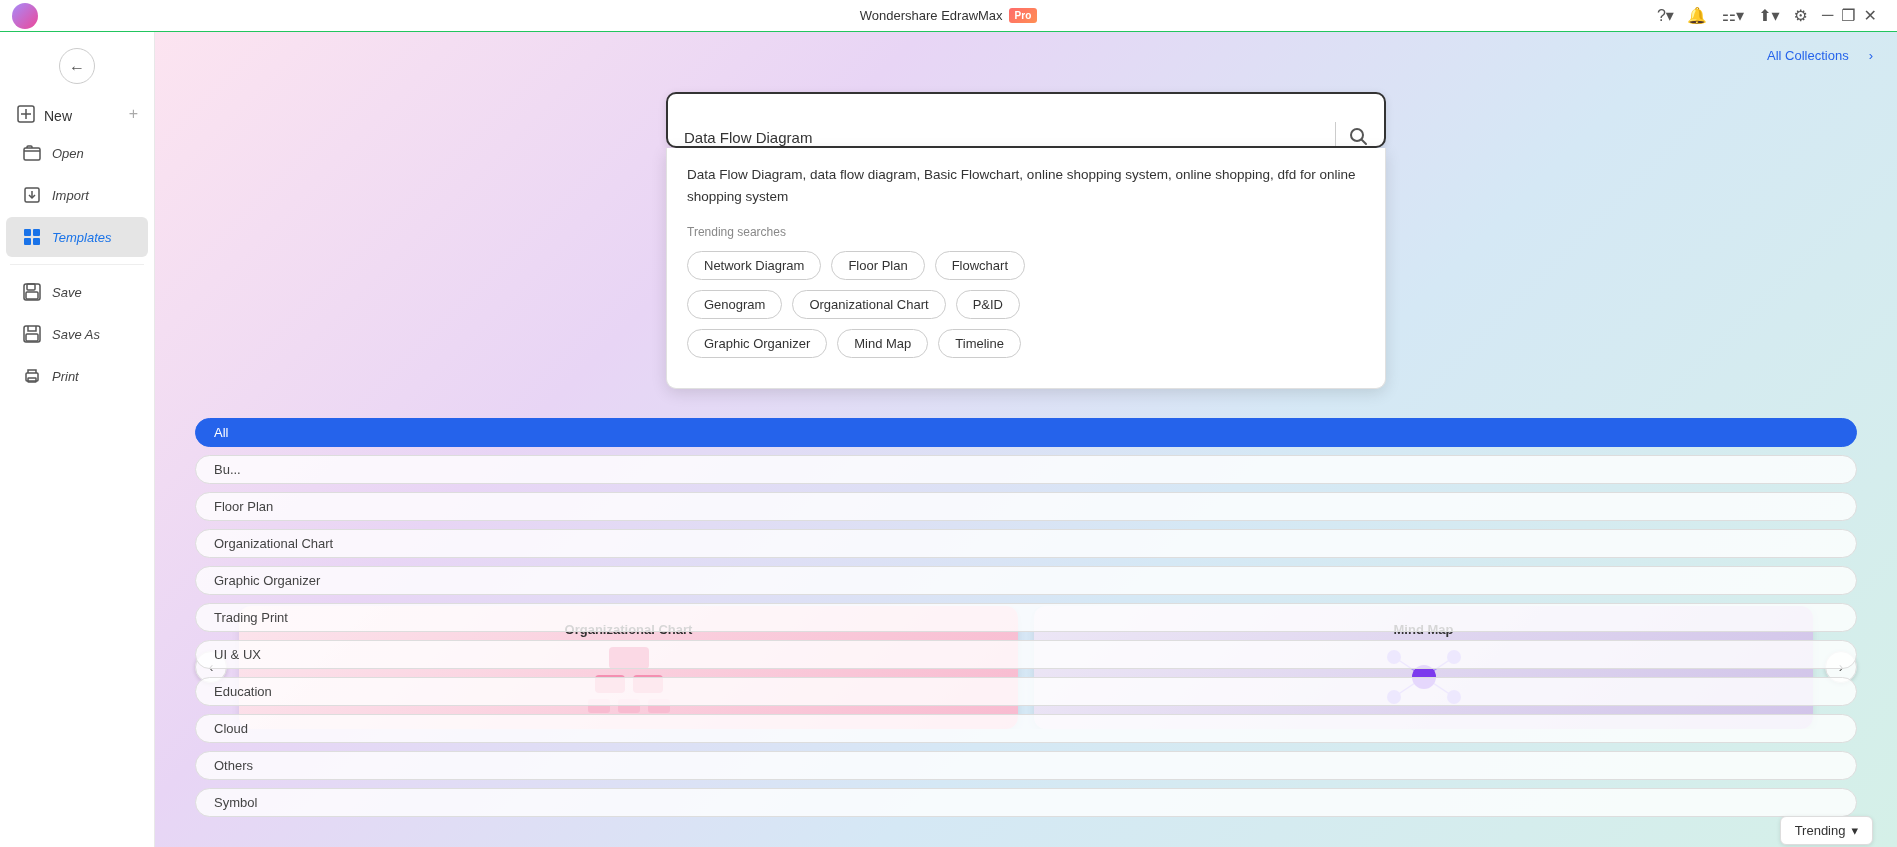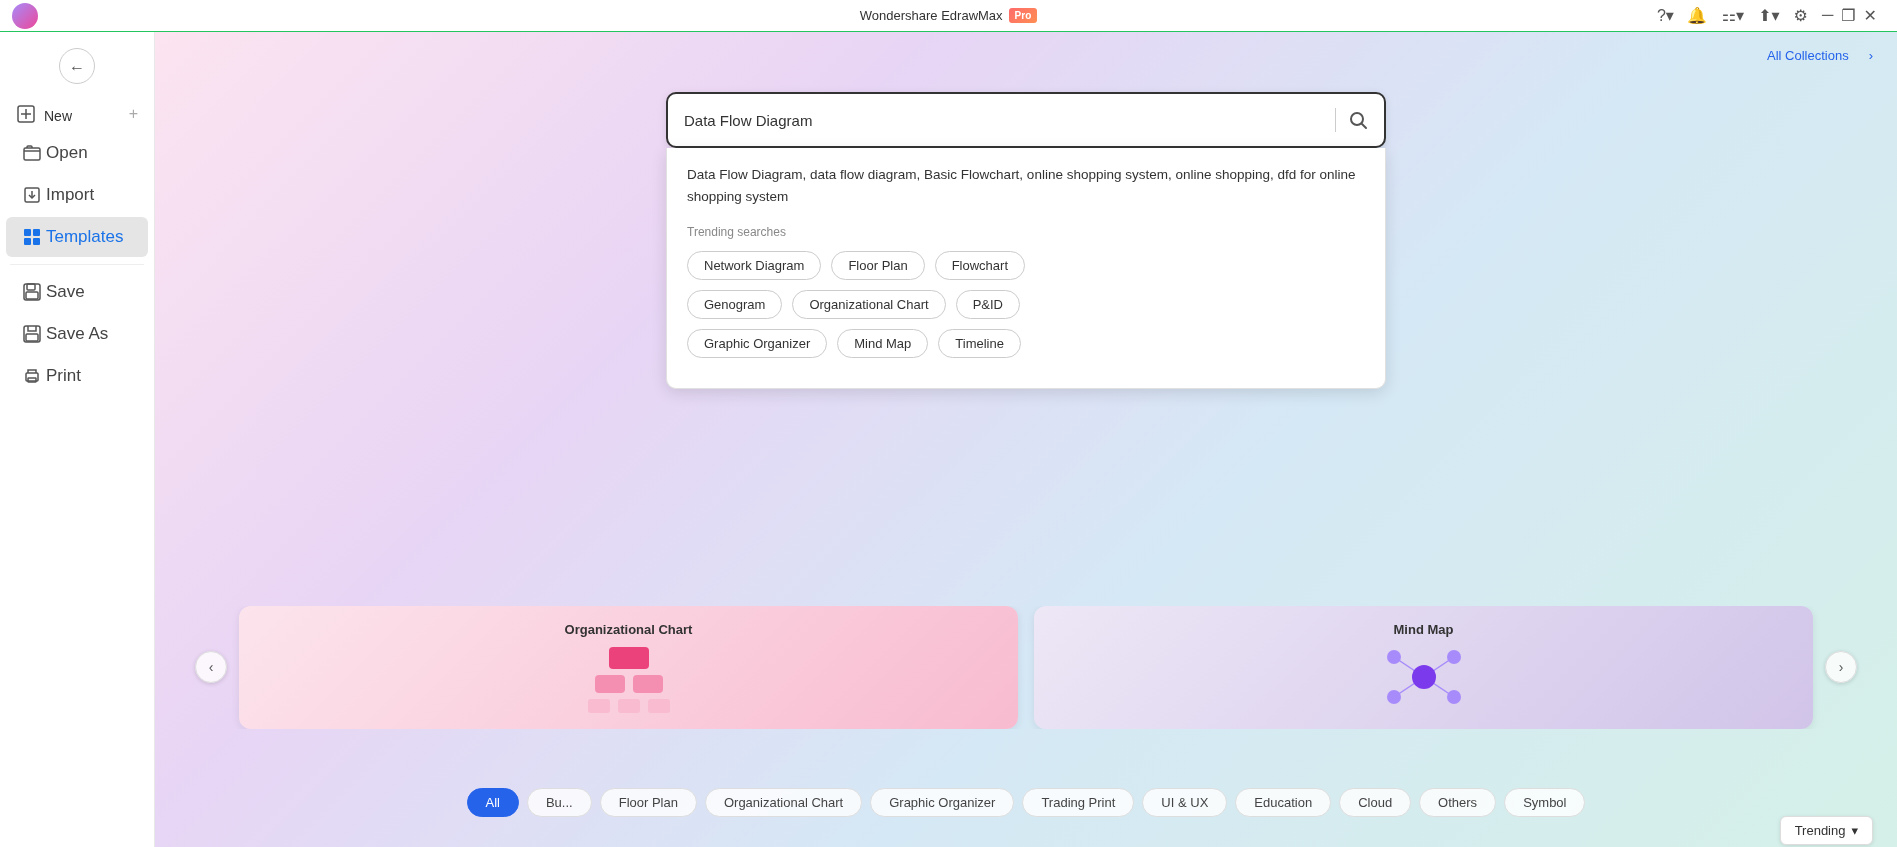--- a/index.html
+++ b/index.html
@@ -71,27 +71,28 @@
       background: #fff;
       border-right: 1px solid #e8e8e8;
       display: flex;
       flex-direction: column;
       padding: 8px 0;
       flex-shrink: 0;
     }
     .sidebar-item {
       display: flex;
       align-items: center;
-      gap: 4px;
+      gap: 10px;
       padding: 10px 16px;
       cursor: pointer;
-      font-size: 17px;
+      font-size: 13px;
       color: #444;
       border-radius: 6px;
       margin: 1px 6px;
+      font-style: italic;
     }
     .sidebar-item.active { background: #e5e5e5; color: #1a73e8; }
     .sidebar-icon {
       width: 20px;
       height: 20px;
       display: flex;
       align-items: center;
       justify-content: center;
       font-size: 16px;
       flex-shrink: 0;
@@ -133,21 +134,21 @@
     .search-container {
       position: absolute;
       top: 60px;
       left: 50%;
       transform: translateX(-50%);
       width: 720px;
       z-index: 100;
     }
     .search-box {
       display: flex;
-      align-items: center;
+      align-items: flex-end;
       background: #fff;
       border: 2px solid #333;
       border-radius: 10px;
       padding: 0 16px;
       height: 56px;
       box-shadow: 0 2px 8px rgba(0,0,0,0.1);
     }
     .search-input {
       flex: 1;
       border: none;
@@ -289,20 +290,21 @@
     .filter-row {
       position: absolute;
       bottom: 30px;
       left: 0;
       right: 0;
       display: flex;
       justify-content: center;
       gap: 8px;
       flex-wrap: wrap;
       padding: 0 40px;
+      flex-direction: column;
     }
     .filter-pill {
       border: 1px solid #ddd;
       border-radius: 20px;
       padding: 6px 18px;
       font-size: 13px;
       color: #444;
       cursor: pointer;
       background: rgba(255,255,255,0.8);
     }

